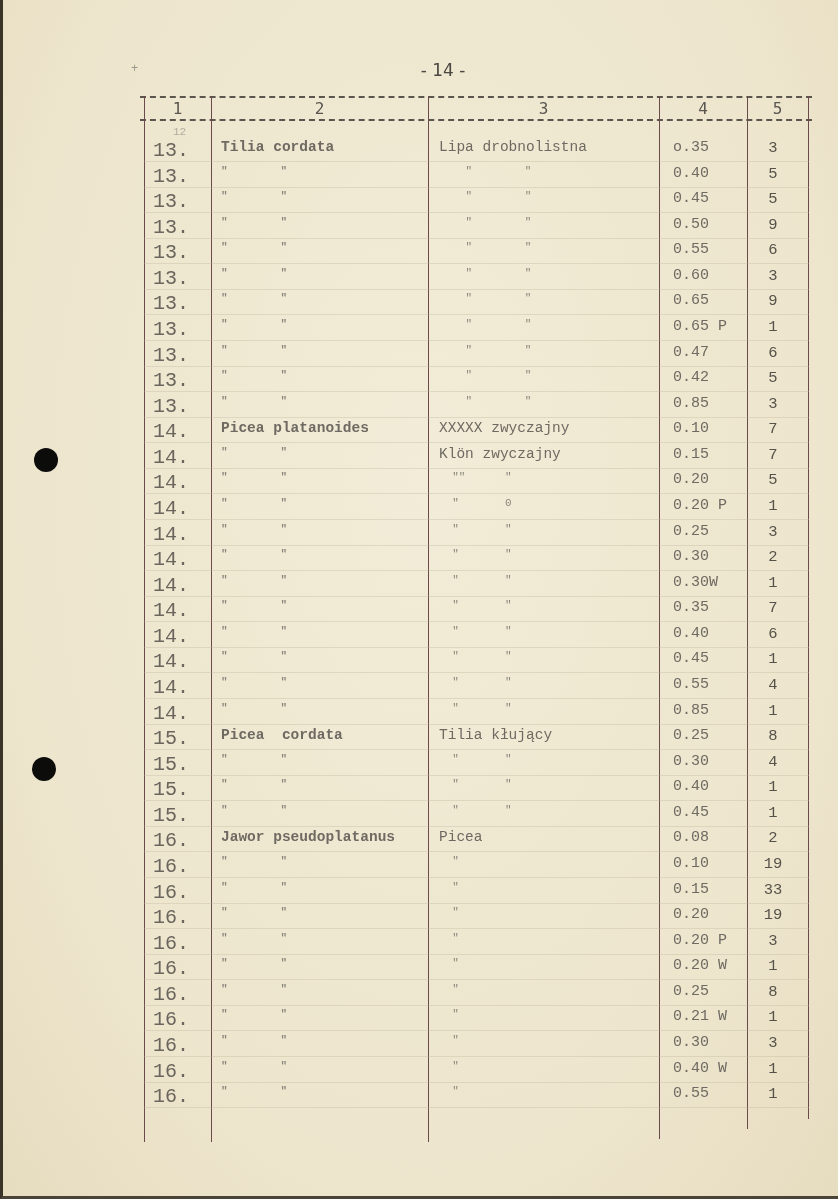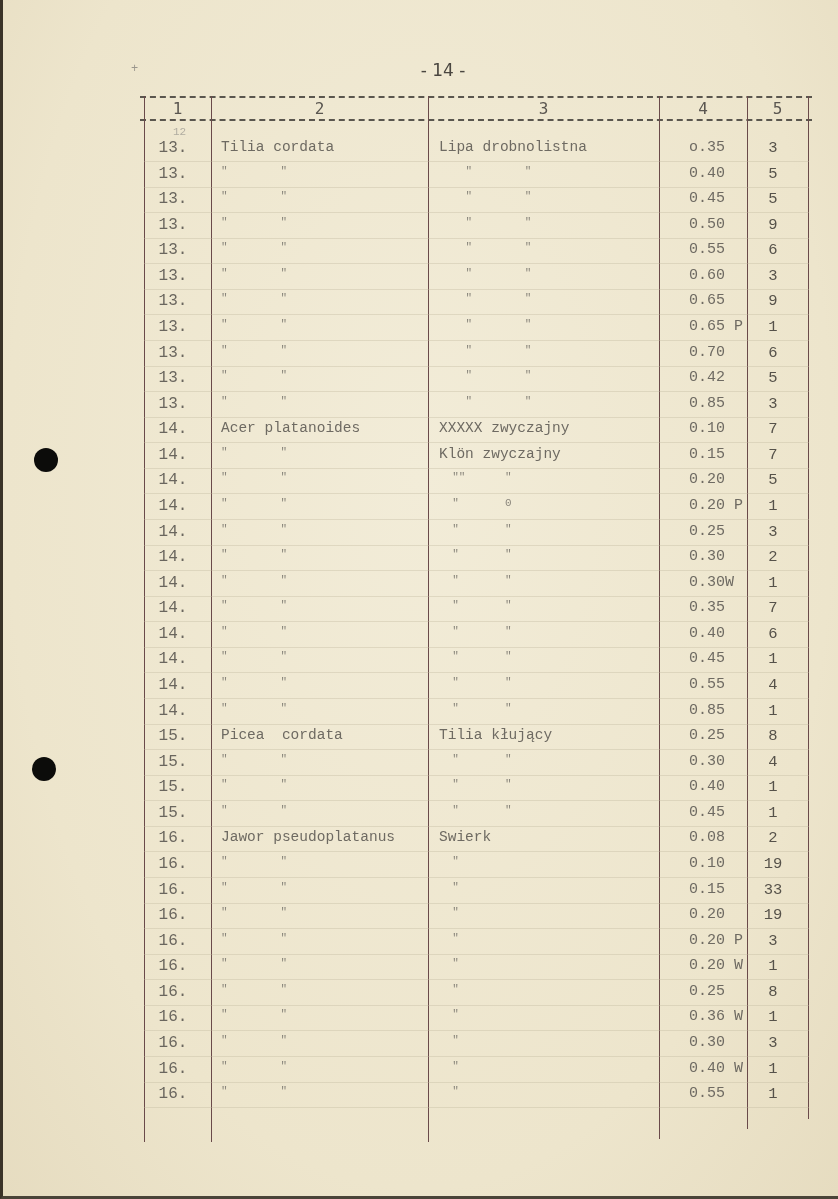--- a/index.html
+++ b/index.html
@@ -30,24 +30,24 @@
   .hdr {
     position:absolute; top:99px; font-size:16px; color:#5a5650; text-align:center;
     font-family:"DejaVu Sans Mono", monospace;
   }
   .annot { position:absolute; left:170px; top:126px; font-size:11px; color:#b0aca0; }
   .row { position:absolute; left:0; width:838px; height:25px; }
   .ruled {
     position:absolute; left:141px; width:665px; height:0;
     border-top:1px solid rgba(190,180,155,0.35);
   }
-  .c1 { position:absolute; left:144px; width:52px; text-align:center; font-size:16px; color:#6a665e; }
-  .c2 { position:absolute; left:218px; font-size:14.5px; white-space:pre; }
+  .c1 { position:absolute; left:150px; width:52px; text-align:left; font-size:20px; color:#6a665e; }
+  .c2 { position:absolute; left:218px; font-size:14.5px; white-space:pre;font-weight:bold; }
   .c3 { position:absolute; left:436px; width:212px; font-size:14.5px; white-space:pre; }
-  .c4 { position:absolute; left:686px; font-size:15px; white-space:pre; }
+  .c4 { position:absolute; left:670px; font-size:15px; white-space:pre; }
   .c5 { position:absolute; left:748px; width:44px; text-align:center; font-size:15.5px; color:#56524a; }
   .ditto { color:#8a867c; font-size:11px; }
 </style>
 </head>
 <body>
 
 <div class="page">
   <div class="plus-mark">+</div>
   <div class="page-number">- 14 -</div>
 
@@ -134,21 +134,21 @@
         <span class="c2 ditto">"        "</span>
         <span class="c3 ditto">    "        "</span>
         <span class="c4">0.65 P</span>
         <span class="c5">1</span>
         <div class="ruled" style="top: 22px;"></div>
       </div>
       <div class="row" style="top: 343.56px;">
         <span class="c1">13.</span>
         <span class="c2 ditto">"        "</span>
         <span class="c3 ditto">    "        "</span>
-        <span class="c4">0.70</span>
+        <span class="c4">0.47</span>
         <span class="c5">6</span>
         <div class="ruled" style="top: 22px;"></div>
       </div>
       <div class="row" style="top: 369.13px;">
         <span class="c1">13.</span>
         <span class="c2 ditto">"        "</span>
         <span class="c3 ditto">    "        "</span>
         <span class="c4">0.42</span>
         <span class="c5">5</span>
         <div class="ruled" style="top: 22px;"></div>
@@ -156,21 +156,21 @@
       <div class="row" style="top: 394.7px;">
         <span class="c1">13.</span>
         <span class="c2 ditto">"        "</span>
         <span class="c3 ditto">    "        "</span>
         <span class="c4">0.85</span>
         <span class="c5">3</span>
         <div class="ruled" style="top: 22px;"></div>
       </div>
       <div class="row" style="top: 420.27px;">
         <span class="c1">14.</span>
-        <span class="c2">Acer platanoides</span>
+        <span class="c2">Picea platanoides</span>
         <span class="c3">XXXXX zwyczajny</span>
         <span class="c4">0.10</span>
         <span class="c5">7</span>
         <div class="ruled" style="top: 22px;"></div>
       </div>
       <div class="row" style="top: 445.84px;">
         <span class="c1">14.</span>
         <span class="c2 ditto">"        "</span>
         <span class="c3">Klön zwyczajny</span>
         <span class="c4">0.15</span>
@@ -285,21 +285,21 @@
         <span class="c1">15.</span>
         <span class="c2 ditto">"        "</span>
         <span class="c3 ditto">  "       "</span>
         <span class="c4">0.45</span>
         <span class="c5">1</span>
         <div class="ruled" style="top: 22px;"></div>
       </div>
       <div class="row" style="top: 829.39px;">
         <span class="c1">16.</span>
         <span class="c2">Jawor pseudoplatanus</span>
-        <span class="c3">Swierk</span>
+        <span class="c3">Picea</span>
         <span class="c4">0.08</span>
         <span class="c5">2</span>
         <div class="ruled" style="top: 22px;"></div>
       </div>
       <div class="row" style="top: 854.96px;">
         <span class="c1">16.</span>
         <span class="c2 ditto">"        "</span>
         <span class="c3 ditto">  "</span>
         <span class="c4">0.10</span>
         <span class="c5">19</span>
@@ -342,21 +342,21 @@
         <span class="c2 ditto">"        "</span>
         <span class="c3 ditto">  "</span>
         <span class="c4">0.25</span>
         <span class="c5">8</span>
         <div class="ruled" style="top: 22px;"></div>
       </div>
       <div class="row" style="top: 1008.38px;">
         <span class="c1">16.</span>
         <span class="c2 ditto">"        "</span>
         <span class="c3 ditto">  "</span>
-        <span class="c4">0.36 W</span>
+        <span class="c4">0.21 W</span>
         <span class="c5">1</span>
         <div class="ruled" style="top: 22px;"></div>
       </div>
       <div class="row" style="top: 1033.95px;">
         <span class="c1">16.</span>
         <span class="c2 ditto">"        "</span>
         <span class="c3 ditto">  "</span>
         <span class="c4">0.30</span>
         <span class="c5">3</span>
         <div class="ruled" style="top: 22px;"></div>

